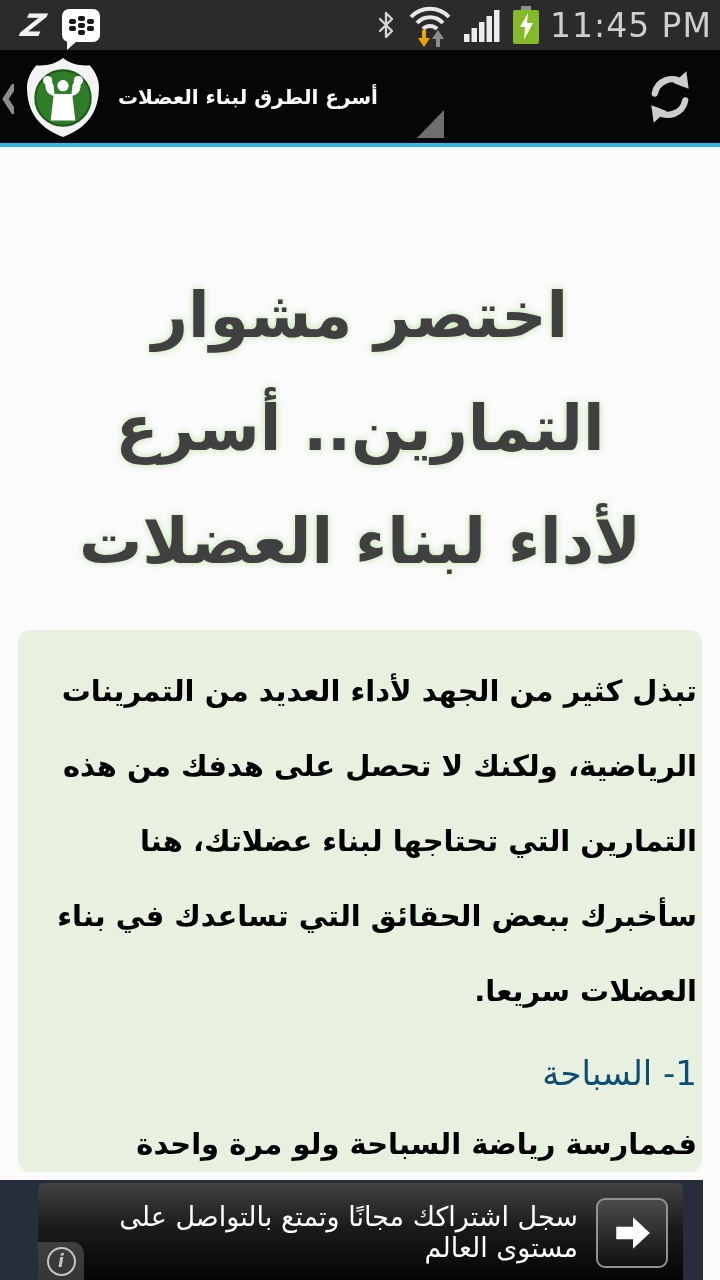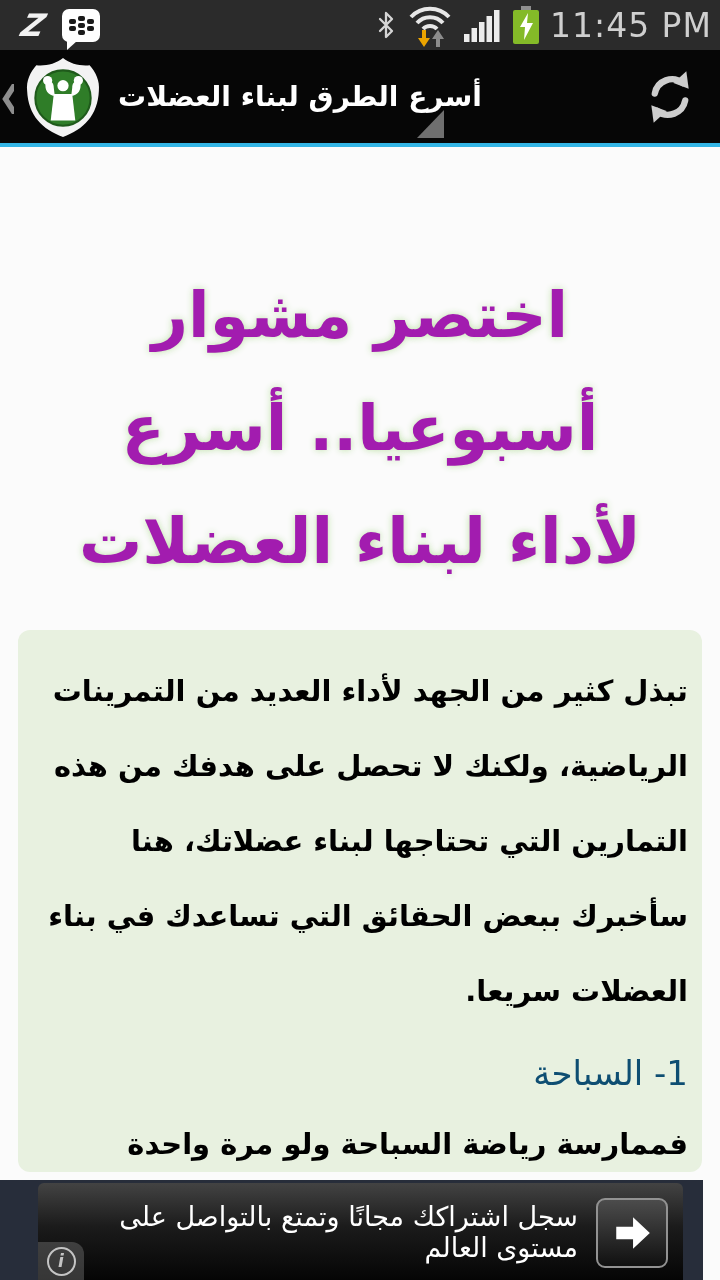--- a/index.html
+++ b/index.html
@@ -18,32 +18,32 @@
   .bean{width:7px;height:5px;background:#1a1a1a;border-radius:2px;}
   .sb-right{margin-left:auto;display:flex;align-items:center;gap:11px;padding-right:2px;justify-content:flex-end;}
   .time{font-size:33px;color:#cfcfcf;letter-spacing:1px;}
   .battery{position:relative;width:26px;height:38px;}
   .battery .nub{position:absolute;left:8px;top:0;width:10px;height:4px;background:#8f8f8f;}
   .battery .body{position:absolute;left:0;top:4px;width:26px;height:34px;background:#84ba28;border-radius:2px;}
 
   
   .app-bar{height:93px;background:#060606;display:flex;align-items:center;position:relative;}
   .back{color:#8d8d8d;font-size:30px;width:16px;margin-left:-2px;overflow:hidden;flex:none;}
-  .app-title{color:#fff;font-size:28px;font-weight:bold;margin-left:14px;direction:rtl;}
+  .app-title{color:#fff;font-size:20px;font-weight:bold;margin-left:14px;direction:rtl;}
   .spinner-caret{position:absolute;left:417px;bottom:5px;width:0;height:0;
                  border-bottom:28px solid #6f6f6f;border-left:27px solid transparent;}
   .refresh{margin-left:auto;margin-right:22px;flex:none;}
   .accent{height:4px;background:#33b5e5;}
 
   
   .article-title{margin:112px 8px 0;text-align:center;font-size:63px;font-weight:bold;
-                 color:#a21caf;line-height:113px;direction:rtl;
+                 color:#404040;line-height:113px;direction:rtl;
                  text-shadow:0 0 7px rgba(186,224,162,.95);}
   .article-title span{display:block;}
-  .card{margin:32px 18px 0;background:#e8f1e0;border-radius:12px;padding:24px 14px 10px;
+  .card{margin:32px 18px 0;background:#e8f1e0;border-radius:12px;padding:24px 5px 10px;
         direction:rtl;height:542px;box-sizing:border-box;overflow:hidden;}
   .intro,.body-text{margin:0;font-size:29px;font-weight:bold;color:#000;
                     line-height:75px;text-align:right;}
   .heading{margin:24px 0 0;font-size:34px;font-weight:normal;color:#0e4e72;text-align:right;}
   .body-text{margin-top:14px;}
 
   
   .ad{position:absolute;left:0;right:17px;bottom:0;height:100px;background:#272d3a;}
   .ad-box{position:absolute;left:38px;top:3px;width:645px;height:97px;border-radius:6px 6px 0 0;
           background:linear-gradient(180deg,#434343 0%,#1b1b1b 45%,#050505 100%);}
@@ -130,21 +130,21 @@
       <path d="M11 21 A 15 15 0 0 1 35 12" fill="none" stroke="#cdcdcd" stroke-width="5.5" stroke-linecap="round"></path>
       <polygon points="38,2 40,17 27,12" fill="#cdcdcd"></polygon>
       <path d="M37 27 A 15 15 0 0 1 13 36" fill="none" stroke="#cdcdcd" stroke-width="5.5" stroke-linecap="round"></path>
       <polygon points="10,46 8,31 21,36" fill="#cdcdcd"></polygon>
     </svg>
   </div>
   <div class="accent"></div>
 
   <h1 class="article-title">
     <span>اختصر مشوار</span>
-    <span>أسبوعيا.. أسرع</span>
+    <span>التمارين.. أسرع</span>
     <span>لأداء لبناء العضلات</span>
   </h1>
 
   <div class="card">
     <p class="intro">تبذل كثير من الجهد لأداء العديد من التمرينات الرياضية، ولكنك لا تحصل على هدفك من هذه التمارين التي تحتاجها لبناء عضلاتك، هنا سأخبرك ببعض الحقائق التي تساعدك في بناء العضلات سريعا.</p>
     <h2 class="heading">1- السباحة</h2>
     <p class="body-text">فممارسة رياضة السباحة ولو مرة واحدة أسبوعيا من شأنها، تقوية العضلات، والحفاظ على شكلها المتناسق.</p>
 
   </div>
 

